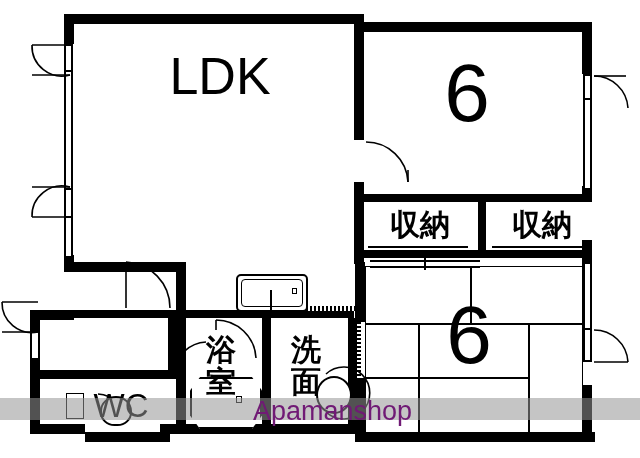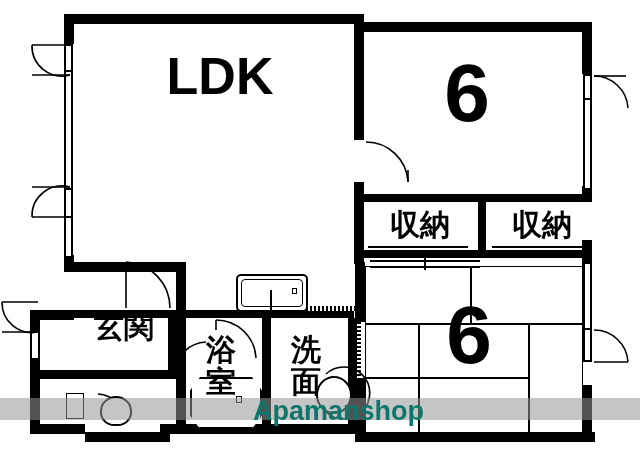--- a/index.html
+++ b/index.html
@@ -20,35 +20,35 @@
   .label{
     position:absolute;
     color:#000000;
     font-weight:bold;
     line-height:1;
     white-space:nowrap;
     text-align:center;
     letter-spacing:0px;
   }
   .cjk{font-family:"DejaVu Sans","Liberation Sans",sans-serif;}
-  .big{font-weight:bold;}
+  .big{font-weight:normal;}
   .win{position:absolute;background:#ffffff;border:2px solid #000;box-sizing:border-box;}
   .winline{position:absolute;background:#000;}
   svg.arc{position:absolute;overflow:visible;}
   .arc path{fill:none;stroke:#000;stroke-width:1.6;}
   .fixture{position:absolute;border:2px solid #000;background:#fff;box-sizing:border-box;}
   .fixture2{position:absolute;border:1.5px solid #000;background:#fff;box-sizing:border-box;}
   .tatami{position:absolute;border:1.5px solid #000;box-sizing:border-box;background:transparent;}
   .hatch{position:absolute;background:repeating-linear-gradient(90deg,#000 0 2px,#fff 2px 4px);}
   .vhatch{position:absolute;background:repeating-linear-gradient(180deg,#000 0 2px,#fff 2px 4px);}
   .watermark{
     position:absolute;
-    color:#0f766e;
+    color:#701a75;
     font-size:27px;
-    font-weight:bold;
+    font-weight:normal;
     letter-spacing:0px;
     white-space:nowrap;
     z-index:40;
   }
   .wmband{
     position:absolute;
     background:rgba(150,150,150,0.55);
     z-index:39;
   }
 </style>
@@ -204,22 +204,22 @@
 
   <div class="label big" style="left:155px;top:50px;width:130px;font-size:52px;">LDK</div>
 
   <div class="label big" style="left:432px;top:52px;width:70px;font-size:82px;">6</div>
 
   <div class="label big" style="left:434px;top:294px;width:70px;font-size:82px;">6</div>
 
   <div class="label cjk" style="left:376px;top:210px;width:88px;font-size:30px;">収納</div>
   <div class="label cjk" style="left:498px;top:210px;width:88px;font-size:30px;">収納</div>
 
-  <div class="label cjk" style="left:80px;top:312px;width:88px;font-size:30px;">玄関</div>
-
+
+  <div class="label big" style="left:80px;top:389px;width:82px;font-size:33px;">WC</div>
 
   <div class="label cjk" style="left:203px;top:334px;width:36px;font-size:30px;line-height:1.08;">
       <div>浴</div>
       <div>室</div>
     </div>
 
   <div class="label cjk" style="left:288px;top:334px;width:36px;font-size:30px;line-height:1.08;">
       <div>洗</div>
       <div>面</div>
     </div>

